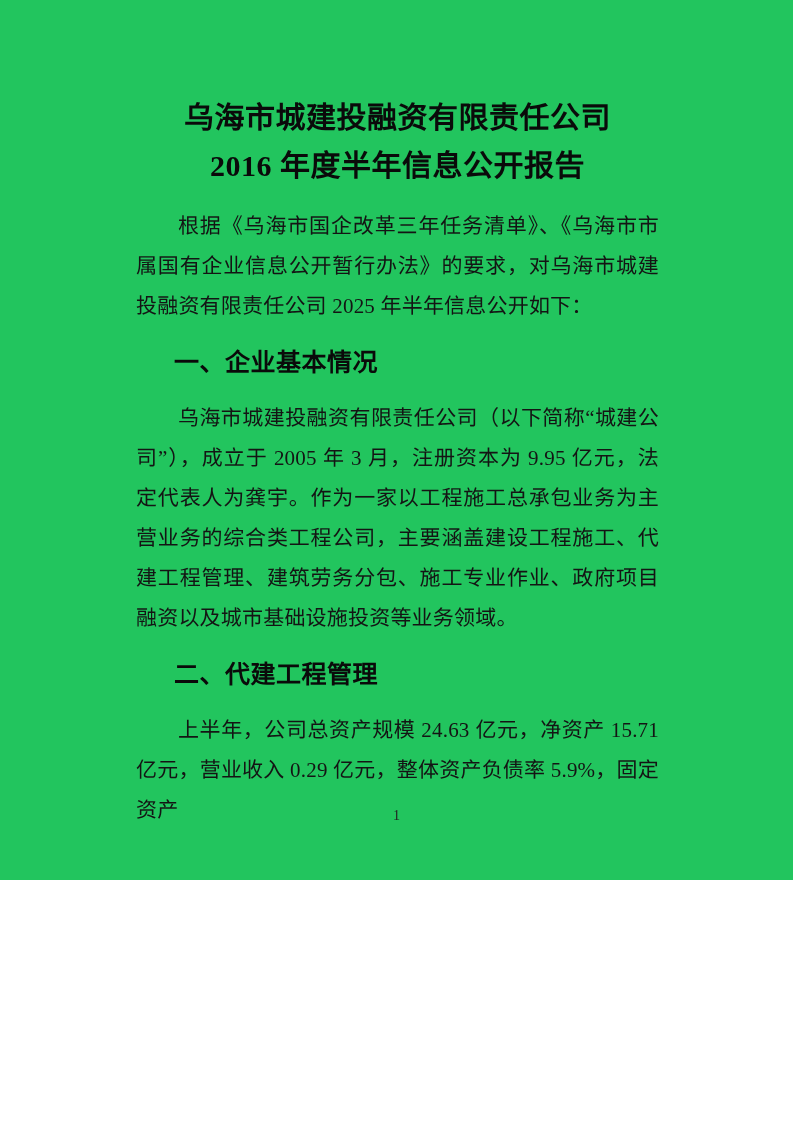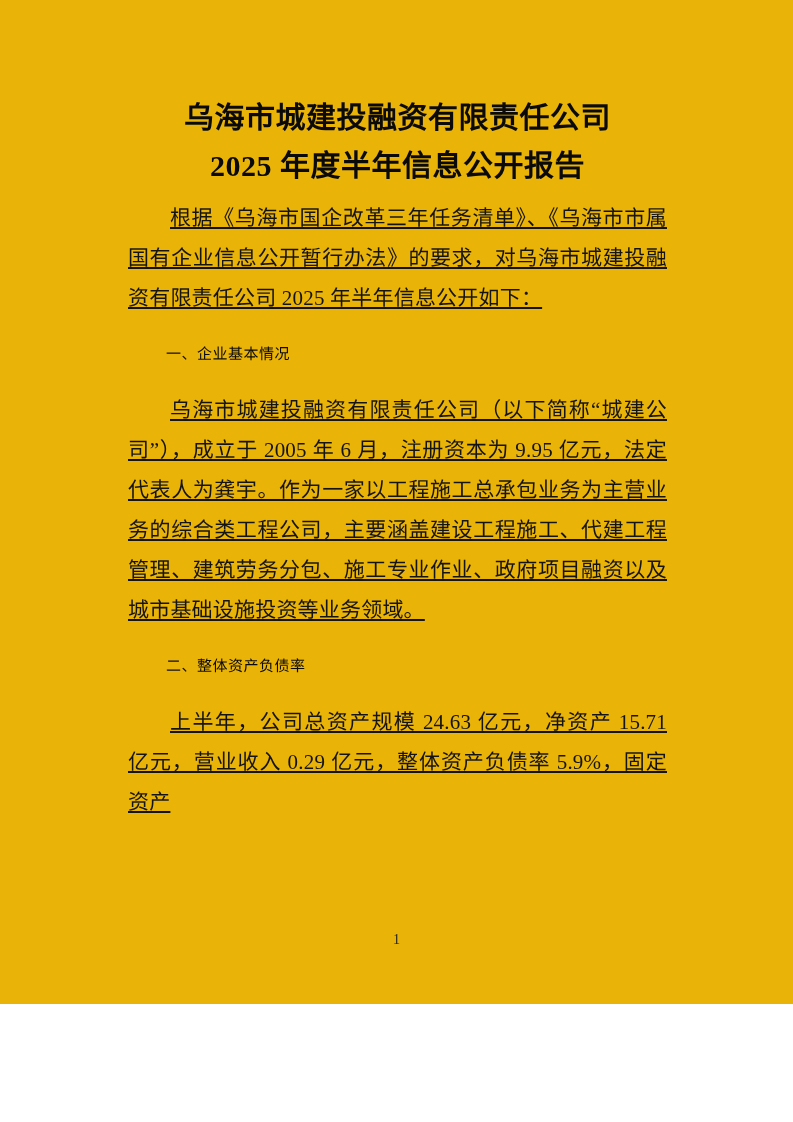--- a/index.html
+++ b/index.html
@@ -3,53 +3,52 @@
 <meta charset="utf-8">
 <style>
   html, body {
     margin: 0;
     padding: 0;
     background: #ffffff;
   }
   .page {
     position: relative;
     width: 793px;
-    height: 1004px;
+    height: 880px;
     margin: 0 auto;
-    background: #eab308;
+    background: #22c55e;
     color: #111111;
     box-sizing: border-box;
     padding: 94px 118px 0 120px;
     font-family: "Liberation Serif", "DejaVu Serif", serif;
     overflow: hidden;
   }
   .doc-title {
     text-align: center;
     font-weight: 700;
     font-size: 30px;
     line-height: 48px;
     letter-spacing: 0.5px;
     color: #0a0a0a;
   }
   .body-text {
-    margin: 8px;
+    margin: 16px;
     font-size: 21px;
     line-height: 40px;
     text-align: justify;
     text-justify: inter-ideograph;
     text-indent: 2em;
     letter-spacing: 0.2px;
     color: #141414;
-    text-decoration: underline;
   }
   .section-heading {
-    margin: 16px;
-    font-size: 15px;
+    margin: 4px;
+    font-size: 25px;
     line-height: 40px;
-    font-weight: 400;
+    font-weight: 700;
     text-indent: 2em;
     font-family: "Liberation Sans", "DejaVu Sans", sans-serif;
     color: #0a0a0a;
     letter-spacing: 0.5px;
   }
   .page-number {
     position: absolute;
     left: 0;
     right: 0;
     bottom: 56px;
@@ -59,29 +58,29 @@
     font-family: "Liberation Serif", "DejaVu Serif", serif;
   }
 </style>
 </head>
 <body>
 
 <div class="page">
 
   <div class="doc-title">
     <div>乌海市城建投融资有限责任公司</div>
-    <div>2025 年度半年信息公开报告</div>
+    <div>2016 年度半年信息公开报告</div>
   </div>
 
   <p class="body-text">根据《乌海市国企改革三年任务清单》、《乌海市市属国有企业信息公开暂行办法》的要求，对乌海市城建投融资有限责任公司 2025 年半年信息公开如下：</p>
 
   <h2 class="section-heading">一、企业基本情况</h2>
 
-  <p class="body-text">乌海市城建投融资有限责任公司（以下简称“城建公司”），成立于 2005 年 6 月，注册资本为 9.95 亿元，法定代表人为龚宇。作为一家以工程施工总承包业务为主营业务的综合类工程公司，主要涵盖建设工程施工、代建工程管理、建筑劳务分包、施工专业作业、政府项目融资以及城市基础设施投资等业务领域。</p>
+  <p class="body-text">乌海市城建投融资有限责任公司（以下简称“城建公司”），成立于 2005 年 3 月，注册资本为 9.95 亿元，法定代表人为龚宇。作为一家以工程施工总承包业务为主营业务的综合类工程公司，主要涵盖建设工程施工、代建工程管理、建筑劳务分包、施工专业作业、政府项目融资以及城市基础设施投资等业务领域。</p>
 
 
-  <h2 class="section-heading">二、整体资产负债率</h2>
+  <h2 class="section-heading">二、代建工程管理</h2>
 
   <p class="body-text">上半年，公司总资产规模 24.63 亿元，净资产 15.71 亿元，营业收入 0.29 亿元，整体资产负债率 5.9%，固定资产</p>
 
   <div class="page-number">1</div>
 
 </div>
 
 </body></html>

